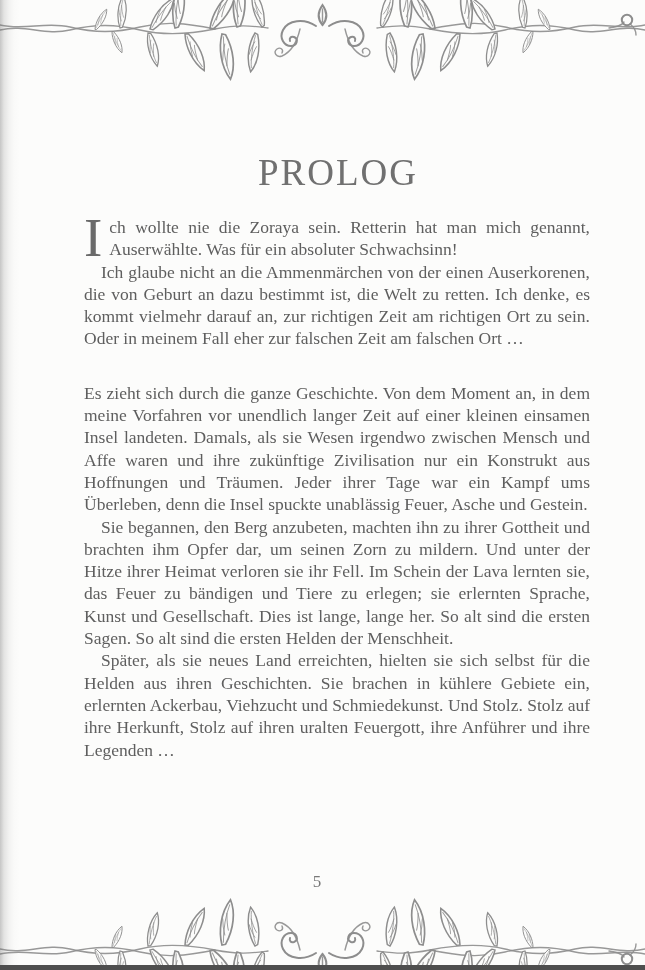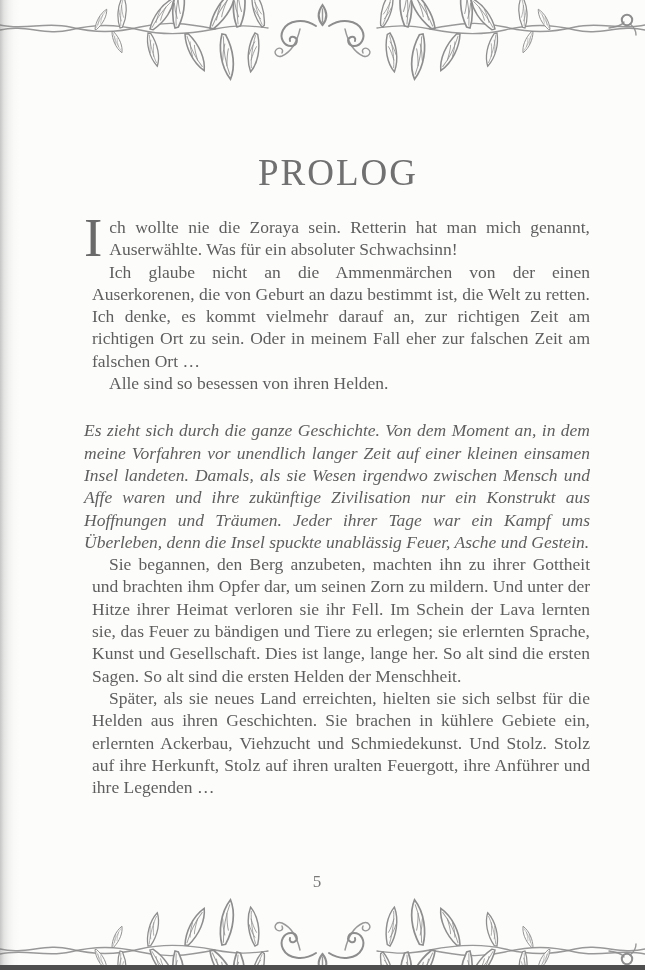--- a/index.html
+++ b/index.html
@@ -32,22 +32,22 @@
     position:absolute;top:126px;left:84px;width:506px;z-index:20;
     text-align:center;font-size:37px;letter-spacing:2px;text-indent:2px;
     font-weight:400;color:#707070;
   }
   
   .body{
     position:absolute;top:216px;left:84px;width:506px;z-index:20;
     color:#5e5e5e;font-size:17.5px;line-height:22.3px;
   }
   .body p{margin:0;text-align:justify;}
-  .body p.indent{text-indent:17px;margin-left:8px;}
-  .body p.gap{margin-top:25px;font-style:italic;}
+  .body p.indent{text-indent:17px;}
+  .body p.gap{margin-top:32px;}
   .dropcap{
     float:left;font-size:55px;line-height:42px;height:42px;
     padding:1px 7px 0 0;color:#6a6a6a;
   }
   
   .pagenum{
     position:absolute;top:872px;left:0;width:634px;z-index:20;
     text-align:center;font-size:17px;color:#787878;
   }
 </style>
@@ -98,21 +98,20 @@
     <use href="#ornFull"></use>
   </svg>
 
   <div class="right-rule"></div>
 
   <h1 class="title">PROLOG</h1>
 
   <div class="body">
     <p><span class="dropcap">I</span><span>ch wollte nie die Zoraya sein. Retterin hat man mich genannt, Auserwählte. Was für ein absoluter Schwachsinn!</span></p>
     <p class="indent">Ich glaube nicht an die Ammenmärchen von der einen Auserkorenen, die von Geburt an dazu bestimmt ist, die Welt zu retten. Ich denke, es kommt vielmehr darauf an, zur richtigen Zeit am richtigen Ort zu sein. Oder in meinem Fall eher zur falschen Zeit am falschen Ort …</p>
-    <p class="indent">Alle sind so besessen von ihren Helden.</p>
     <p class="gap">Es zieht sich durch die ganze Geschichte. Von dem Moment an, in dem meine Vorfahren vor unendlich langer Zeit auf einer kleinen einsamen Insel landeten. Damals, als sie Wesen irgendwo zwischen Mensch und Affe waren und ihre zukünftige Zivilisation nur ein Konstrukt aus Hoffnungen und Träumen. Jeder ihrer Tage war ein Kampf ums Überleben, denn die Insel spuckte unablässig Feuer, Asche und Gestein.</p>
     <p class="indent">Sie begannen, den Berg anzubeten, machten ihn zu ihrer Gottheit und brachten ihm Opfer dar, um seinen Zorn zu mildern. Und unter der Hitze ihrer Heimat verloren sie ihr Fell. Im Schein der Lava lernten sie, das Feuer zu bändigen und Tiere zu erlegen; sie erlernten Sprache, Kunst und Gesellschaft. Dies ist lange, lange her. So alt sind die ersten Sagen. So alt sind die ersten Helden der Menschheit.</p>
     <p class="indent">Später, als sie neues Land erreichten, hielten sie sich selbst für die Helden aus ihren Geschichten. Sie brachen in kühlere Gebiete ein, erlernten Ackerbau, Viehzucht und Schmiedekunst. Und Stolz. Stolz auf ihre Herkunft, Stolz auf ihren uralten Feuergott, ihre Anführer und ihre Legenden …</p>
   </div>
 
   <div class="pagenum">5</div>
 
   <svg class="orn orn-bottom" viewBox="0 0 645 96" xmlns="http://www.w3.org/2000/svg">
     <use href="#ornFull"></use>
   </svg>

